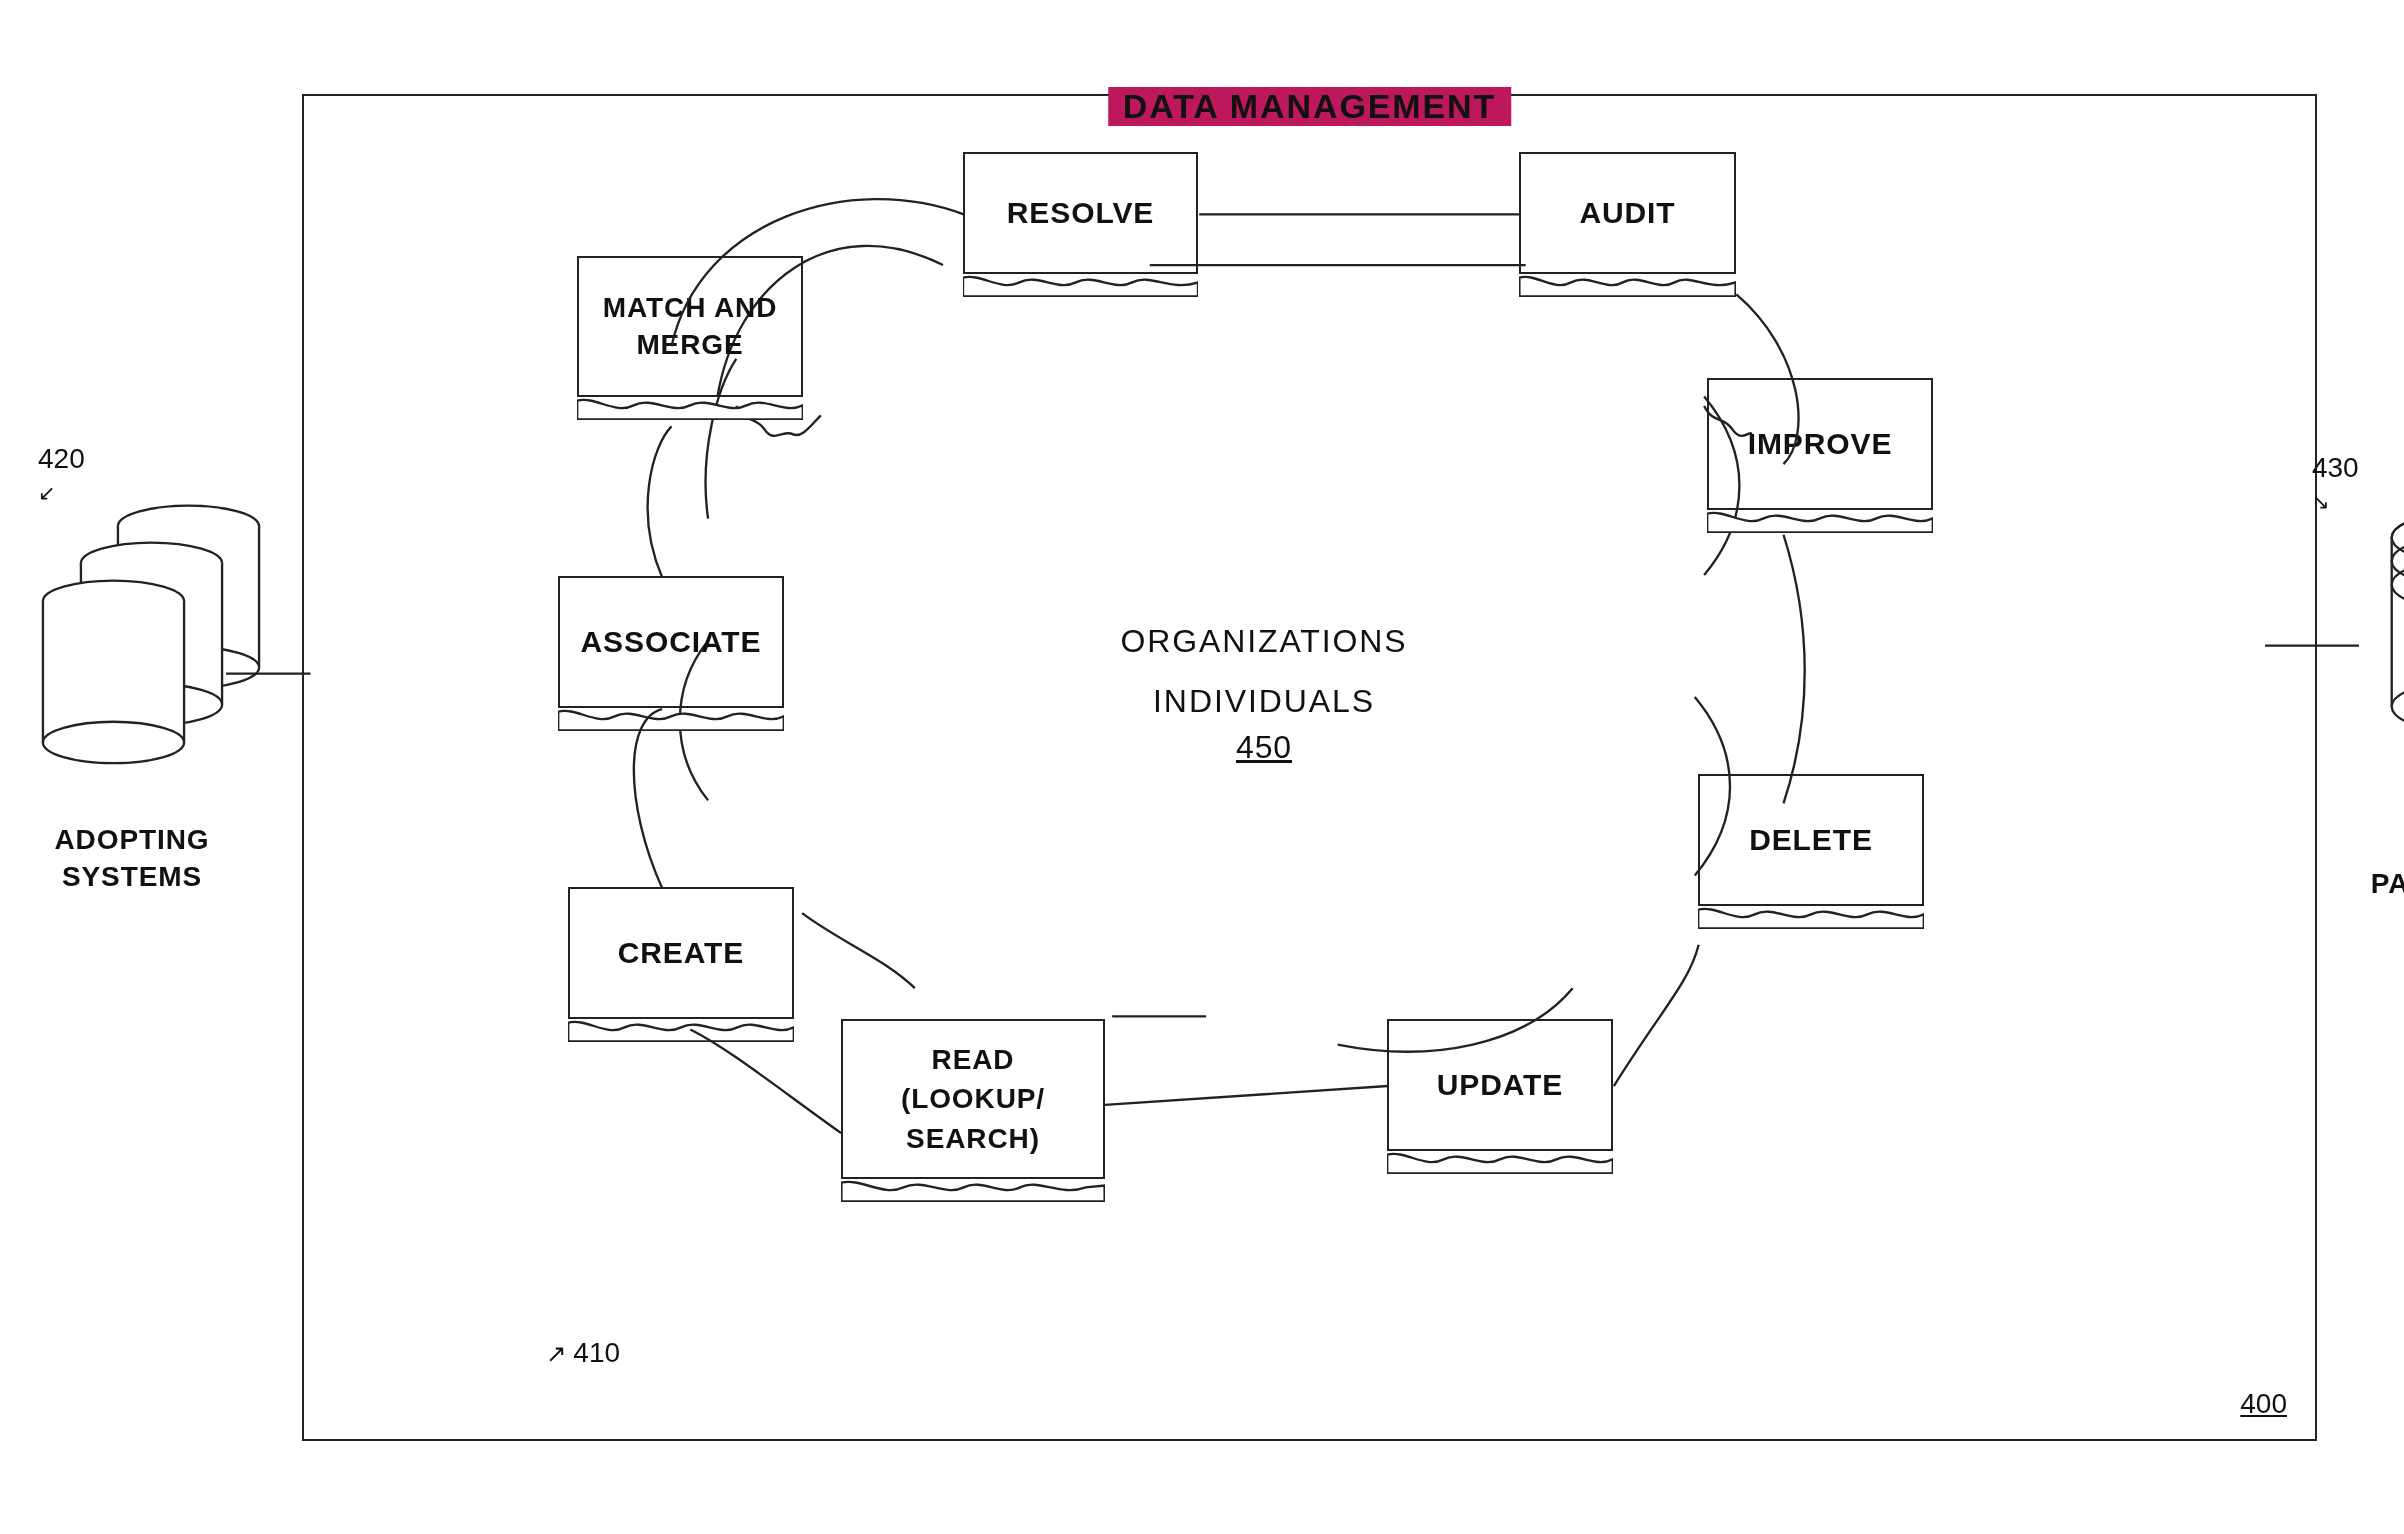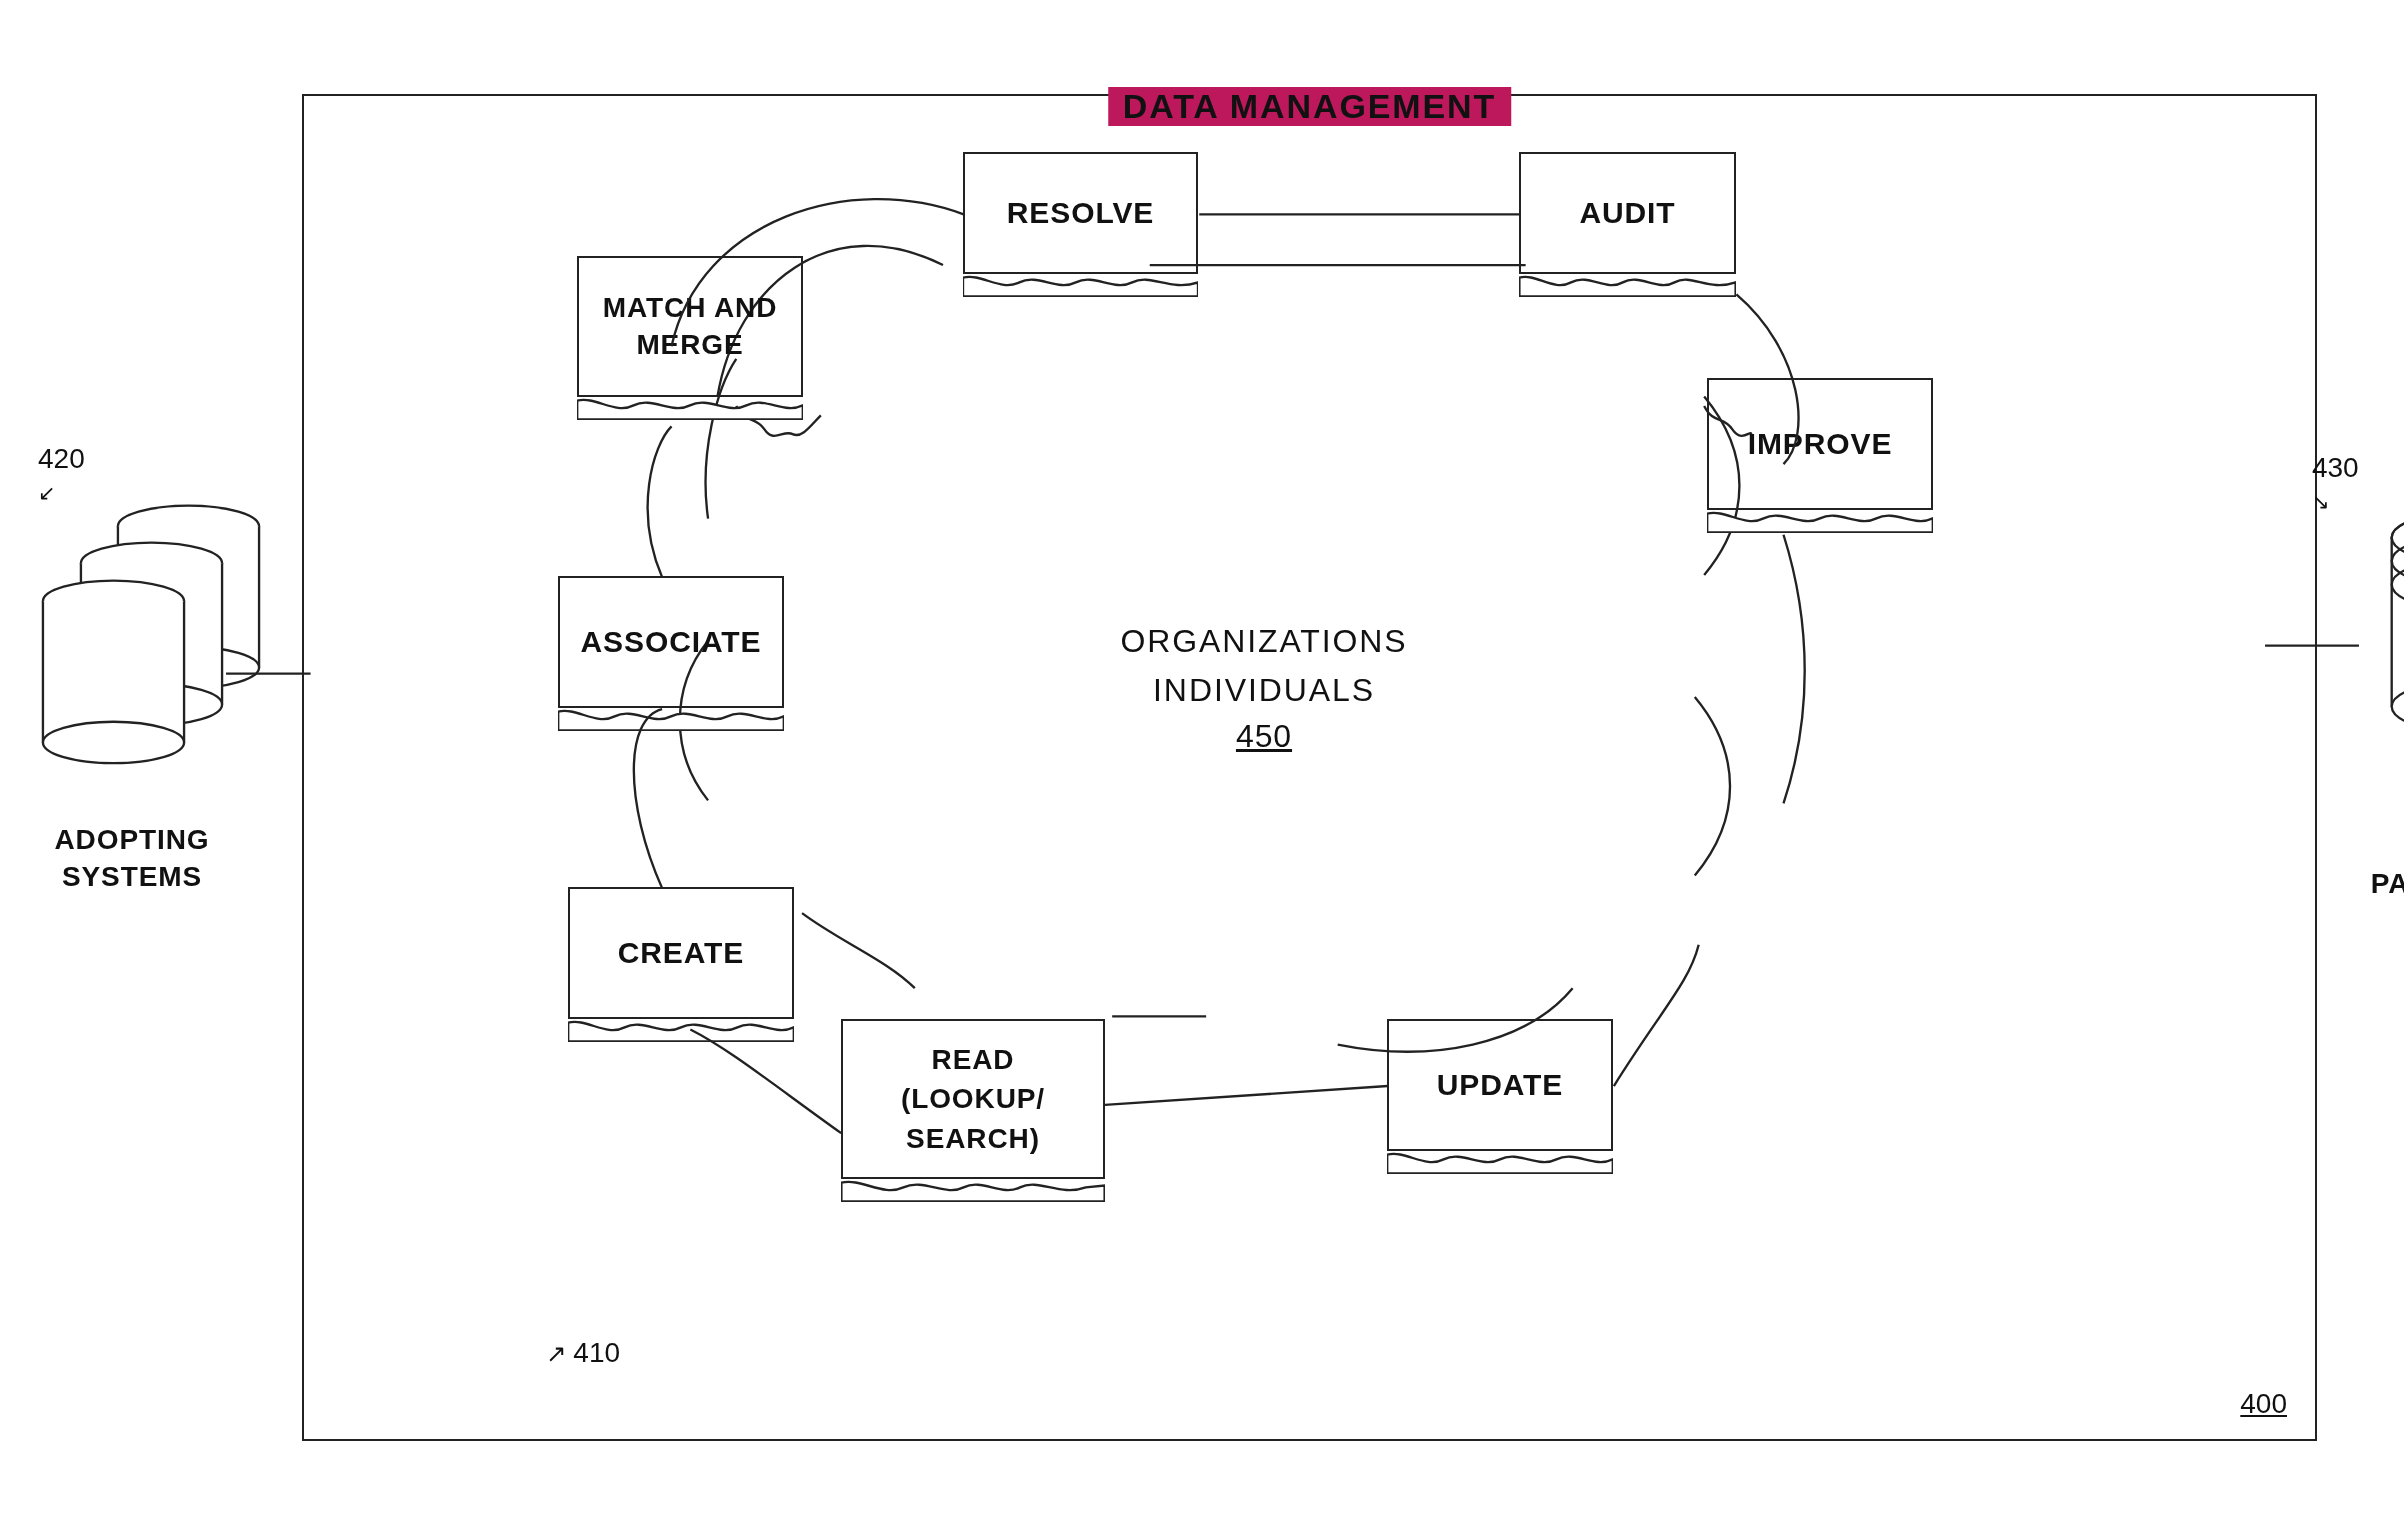--- a/index.html
+++ b/index.html
@@ -164,20 +164,28 @@
 
     <div class="node-wavy" style="left: 254px; top: 480px; width: 226px;">
       <div style="width:226px; height:132px; border:2.4px solid #222; display:flex; align-items:center; justify-content:center;">
         <span style="font-size:30px;font-weight:bold;letter-spacing:0.9px;color:#111;">ASSOCIATE</span>
       </div>
       <svg width="226" height="23.5" viewBox="0 0 240 25" style="display:block;margin-top:-0.9px;">
         <path d="M0,5 C20,0 40,20 60,10 C80,0 100,20 120,10 C140,0 160,20 180,10 C200,0 220,20 240,10 L240,25 L0,25 Z" fill="#fff" stroke="#222" stroke-width="2.5"></path>
       </svg>
     </div>
 
+    <div class="node-wavy" style="left: 1394px; top: 678px; width: 226px;">
+      <div style="width:226px; height:132px; border:2.4px solid #222; display:flex; align-items:center; justify-content:center;">
+        <span style="font-size:30px;font-weight:bold;letter-spacing:0.9px;color:#111;">DELETE</span>
+      </div>
+      <svg width="226" height="23.5" viewBox="0 0 240 25" style="display:block;margin-top:-0.9px;">
+        <path d="M0,5 C20,0 40,20 60,10 C80,0 100,20 120,10 C140,0 160,20 180,10 C200,0 220,20 240,10 L240,25 L0,25 Z" fill="#fff" stroke="#222" stroke-width="2.5"></path>
+      </svg>
+    </div>
 
     <div class="node-wavy" style="left: 264px; top: 791px; width: 226px;">
       <div style="width:226px; height:132px; border:2.4px solid #222; display:flex; align-items:center; justify-content:center;">
         <span style="font-size:30px;font-weight:bold;letter-spacing:0.9px;color:#111;">CREATE</span>
       </div>
       <svg width="226" height="23.5" viewBox="0 0 240 25" style="display:block;margin-top:-0.9px;">
         <path d="M0,5 C20,0 40,20 60,10 C80,0 100,20 120,10 C140,0 160,20 180,10 C200,0 220,20 240,10 L240,25 L0,25 Z" fill="#fff" stroke="#222" stroke-width="2.5"></path>
       </svg>
     </div>
 
@@ -194,21 +202,21 @@
       <div style="width:264px; height:160px; border:2.4px solid #222; display:flex; align-items:center; justify-content:center; text-align:center; padding:19px;">
         <span style="font-size:28px;font-weight:bold;letter-spacing:0.9px;color:#111;line-height:1.4;">READ<br>(LOOKUP/<br>SEARCH)</span>
       </div>
       <svg width="264" height="23.5" viewBox="0 0 280 25" style="display:block;margin-top:-0.9px;">
         <path d="M0,5 C22,0 44,20 66,10 C88,0 110,20 130,10 C150,0 170,20 190,10 C210,0 232,20 260,10 L280,8 L280,25 L0,25 Z" fill="#fff" stroke="#222" stroke-width="2.5"></path>
       </svg>
     </div>
 
     <div class="center-label" style="left: 734px; top: 527px; width: 452px;">
       <div style="font-size:32px;letter-spacing:1.9px;">ORGANIZATIONS</div>
-      <div style="font-size:32px;letter-spacing:1.9px; margin-top:12px;">INDIVIDUALS</div>
+      <div style="font-size:32px;letter-spacing:1.9px; margin-top:23px;">INDIVIDUALS</div>
       <div style="margin-top:9.4px; font-size:32px; text-decoration:underline;">
         <span>450</span>
       </div>
     </div>
 
     <div class="ref-label" style="right: 28px; bottom: 19px; text-decoration: underline;">
       <span>400</span>
     </div>
 
     <svg style="position:absolute;top:0;left:0;width:100%;height:100%;pointer-events:none;" viewBox="0 0 2134 1424" width="2009" height="1341">

